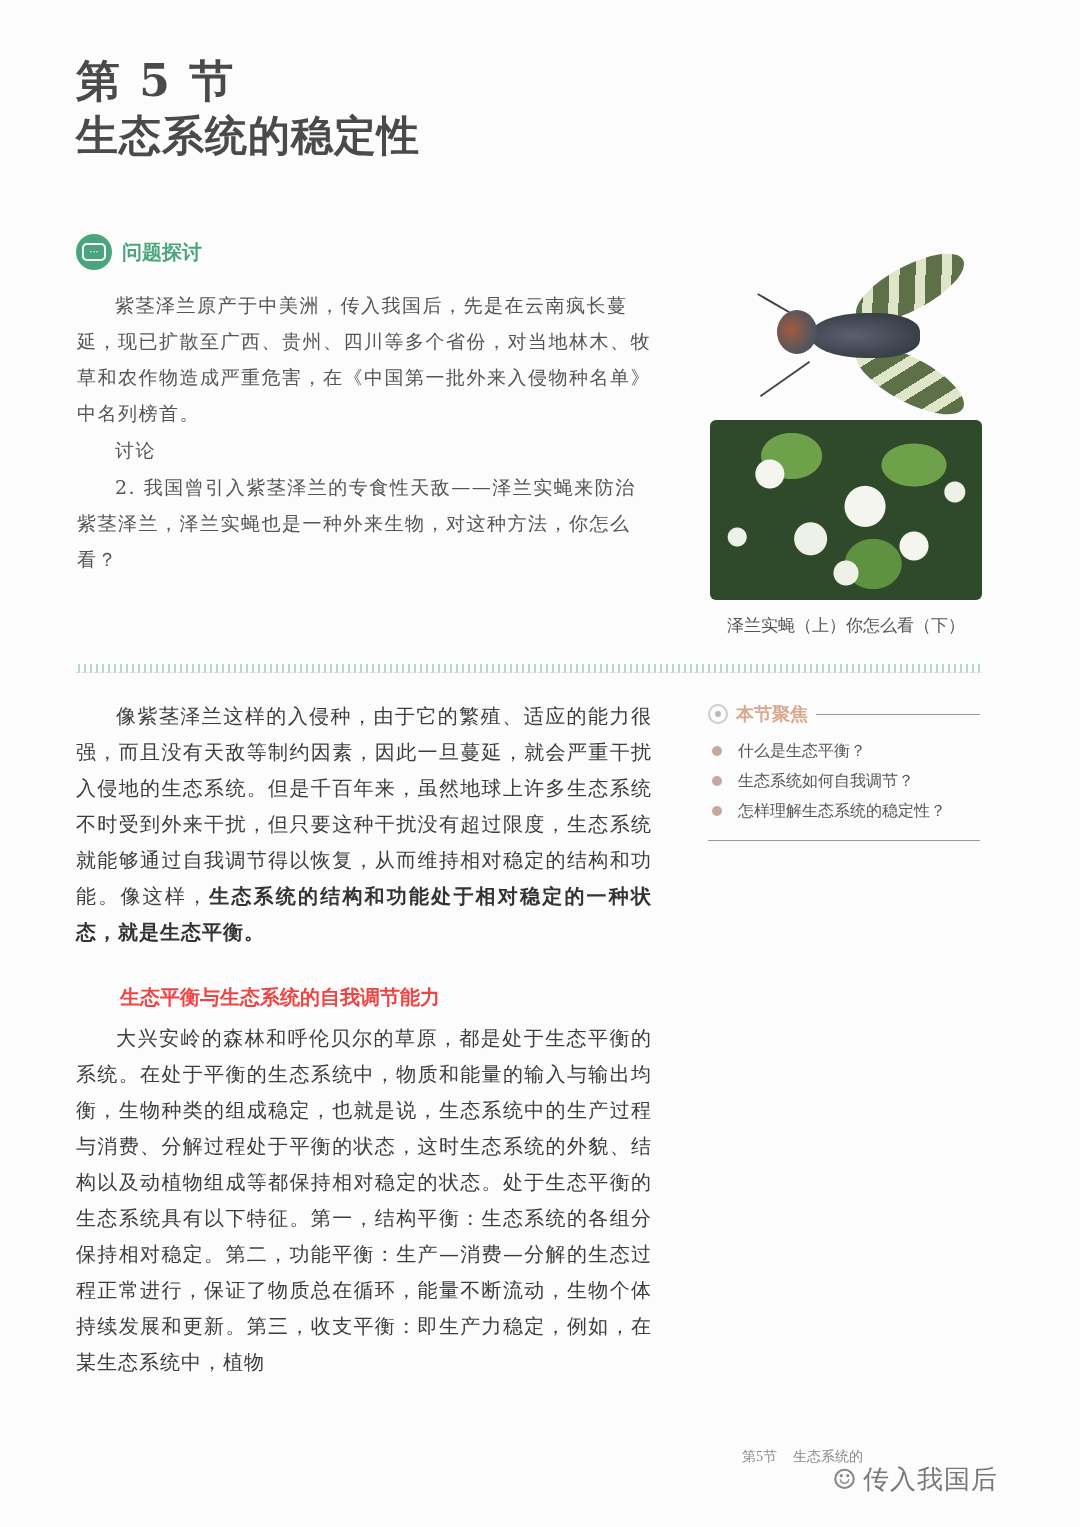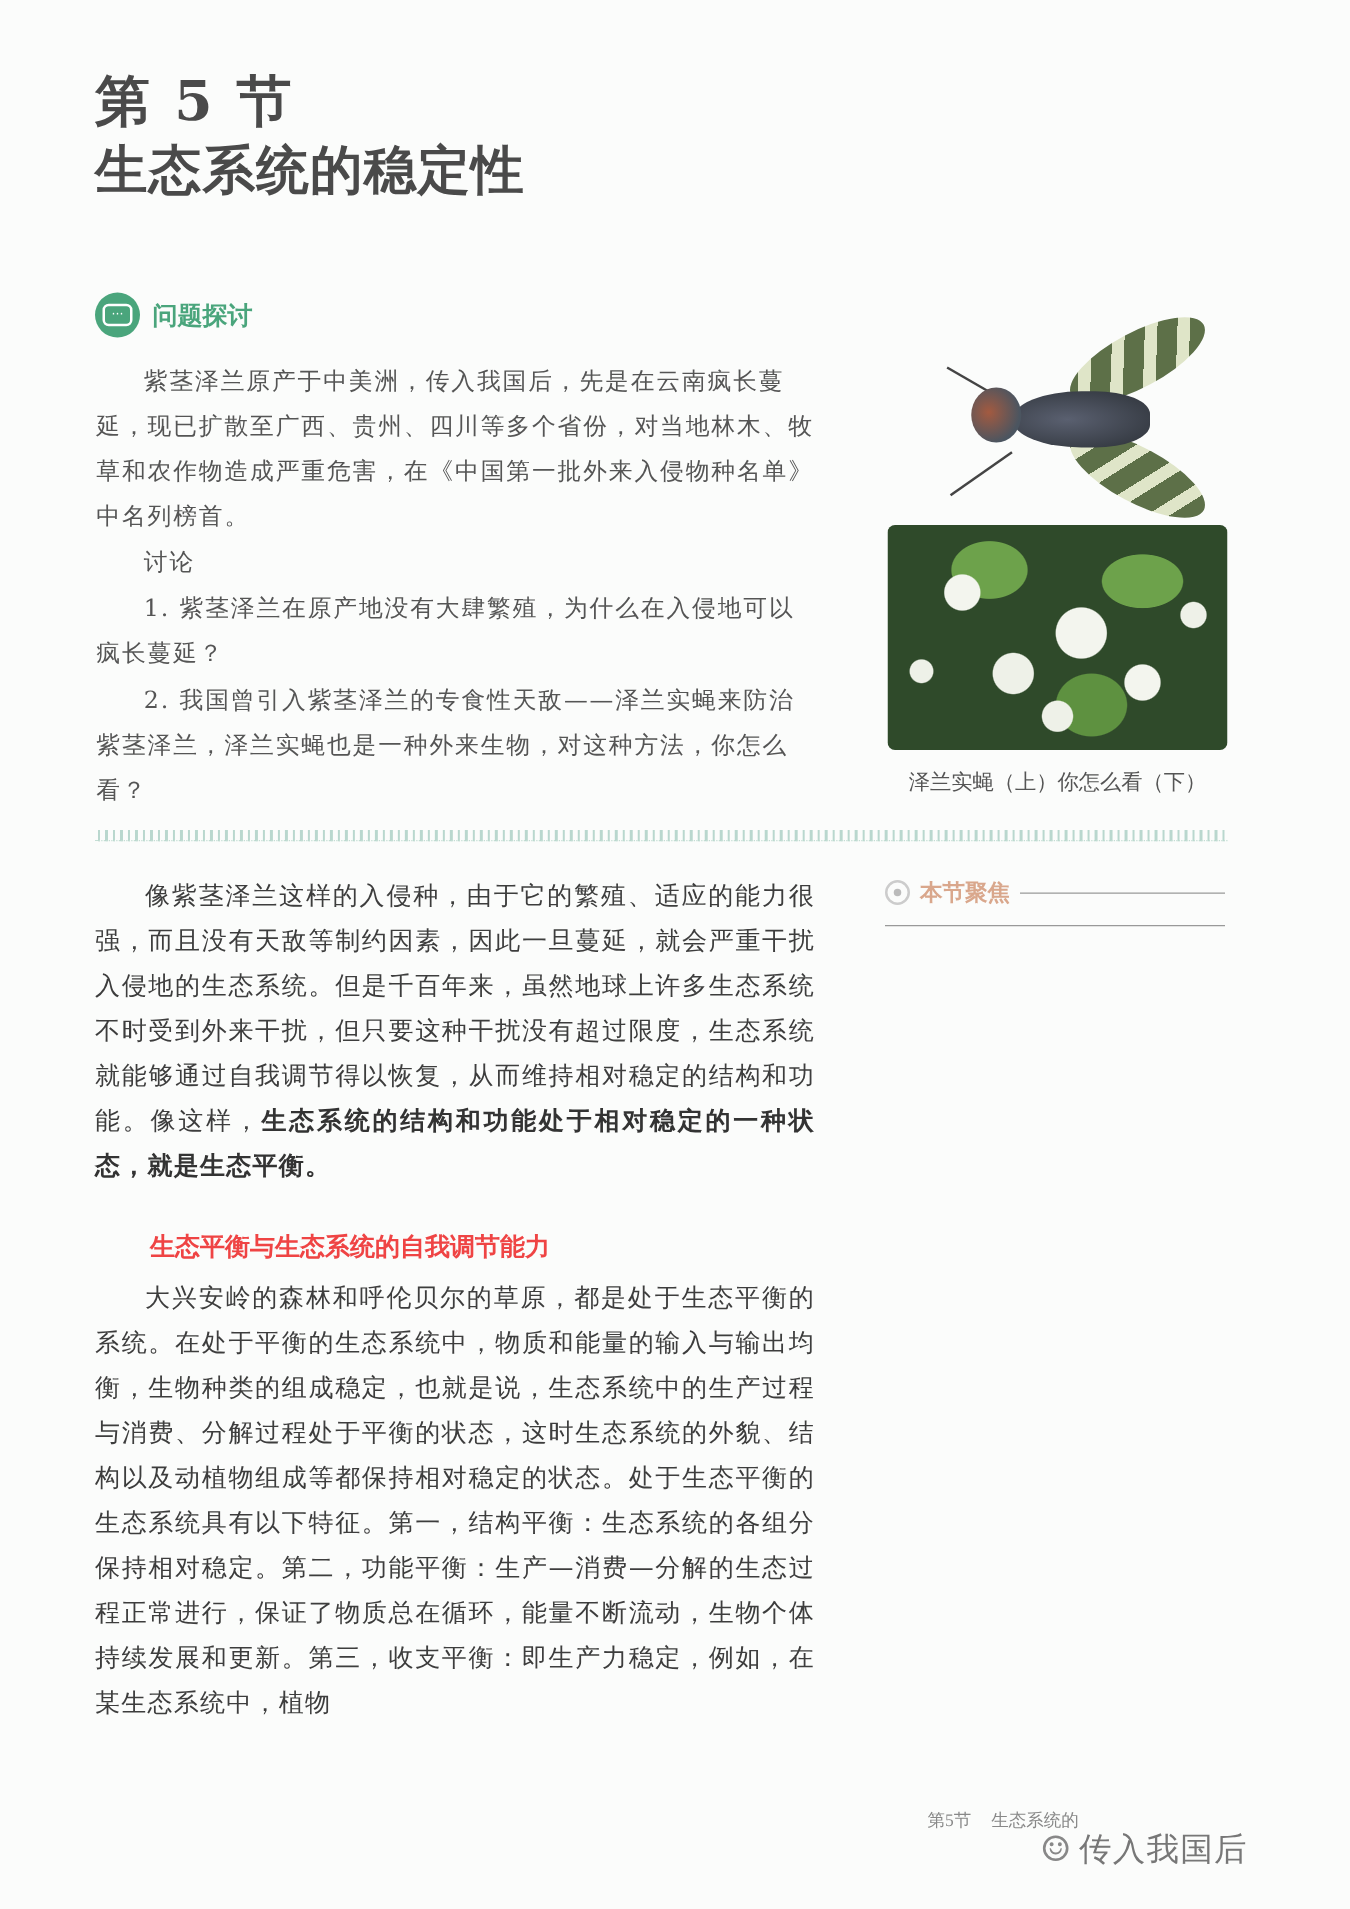--- a/index.html
+++ b/index.html
@@ -152,21 +152,20 @@
 <div class="discuss-head">
   <div class="discuss-icon">
       <div class="bubble">···</div>
     </div>
   <span class="discuss-title">问题探讨</span>
 </div>
 
 <div class="discuss-body">
   <p>紫茎泽兰原产于中美洲，传入我国后，先是在云南疯长蔓延，现已扩散至广西、贵州、四川等多个省份，对当地林木、牧草和农作物造成严重危害，在《中国第一批外来入侵物种名单》中名列榜首。</p>
   <p class="sub">讨论</p>
-  <p>1. 紫茎泽兰在原产地没有大肆繁殖，为什么在入侵地可以疯长蔓延？</p>
   <p>2. 我国曾引入紫茎泽兰的专食性天敌——泽兰实蝇来防治紫茎泽兰，泽兰实蝇也是一种外来生物，对这种方法，你怎么看？</p>
 </div>
 
 <div class="figure">
   <div class="fly">
     <div class="leg a"></div>
       <div class="leg b"></div>
     <div class="wing top"></div>
       <div class="wing bot"></div>
     <div class="body-part"></div>
@@ -183,20 +182,34 @@
 </div>
 
 <div class="focus-box">
   <div class="focus-head">
     <div class="focus-icon">
         <span></span>
       </div>
     <span class="focus-title">本节聚焦</span>
     <div class="focus-line"></div>
   </div>
+  <ul class="focus-list">
+    <li>
+        <span class="dot"></span>
+        <span>什么是生态平衡？</span>
+      </li>
+    <li>
+        <span class="dot"></span>
+        <span>生态系统如何自我调节？</span>
+      </li>
+    <li>
+        <span class="dot"></span>
+        <span>怎样理解生态系统的稳定性？</span>
+      </li>
+  </ul>
   <div class="focus-bottom"></div>
 </div>
 
 <div class="section-heading">生态平衡与生态系统的自我调节能力</div>
 
 <div class="main-text-2">
   <p>大兴安岭的森林和呼伦贝尔的草原，都是处于生态平衡的系统。在处于平衡的生态系统中，物质和能量的输入与输出均衡，生物种类的组成稳定，也就是说，生态系统中的生产过程与消费、分解过程处于平衡的状态，这时生态系统的外貌、结构以及动植物组成等都保持相对稳定的状态。处于生态平衡的生态系统具有以下特征。第一，结构平衡：生态系统的各组分保持相对稳定。第二，功能平衡：生产—消费—分解的生态过程正常进行，保证了物质总在循环，能量不断流动，生物个体持续发展和更新。第三，收支平衡：即生产力稳定，例如，在某生态系统中，植物</p>
 </div>
 
 <div class="footer">

